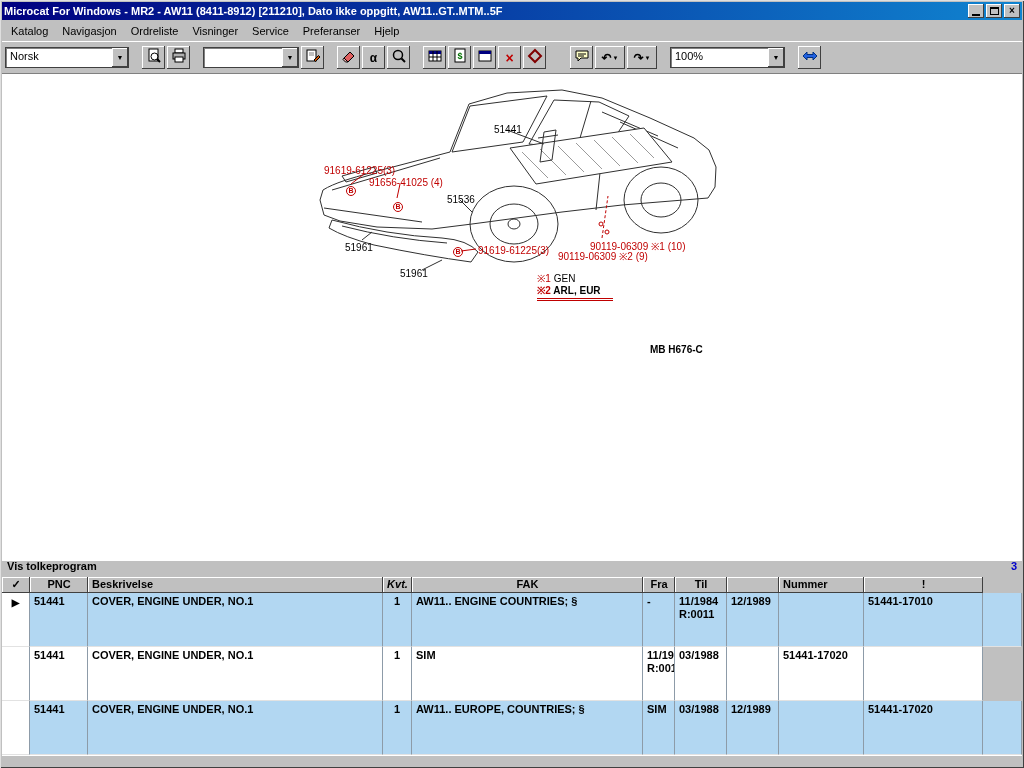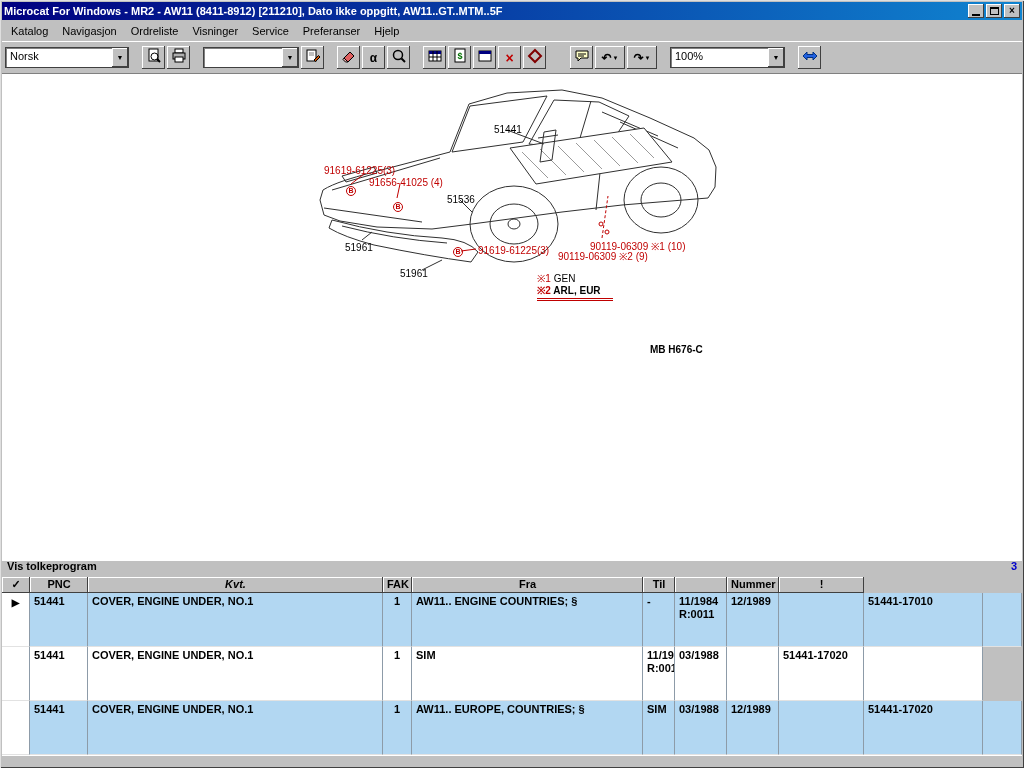--- a/index.html
+++ b/index.html
@@ -287,20 +287,21 @@
   </div>
 
   <div class="statusbar">
     <span>Vis tolkeprogram</span>
     <span class="count">3</span>
   </div>
 
   <div class="tgrid thead">
     <div class="th center">✓</div>
     <div class="th center">PNC</div>
+    <div class="th">Beskrivelse</div>
     <div class="th right">Kvt.</div>
     <div class="th center">FAK</div>
     <div class="th center">Fra</div>
     <div class="th center">Til</div>
     <div class="th"></div>
     <div class="th">Nummer</div>
     <div class="th center">!</div>
   </div>
 
   <div class="tgrid trow blue">

